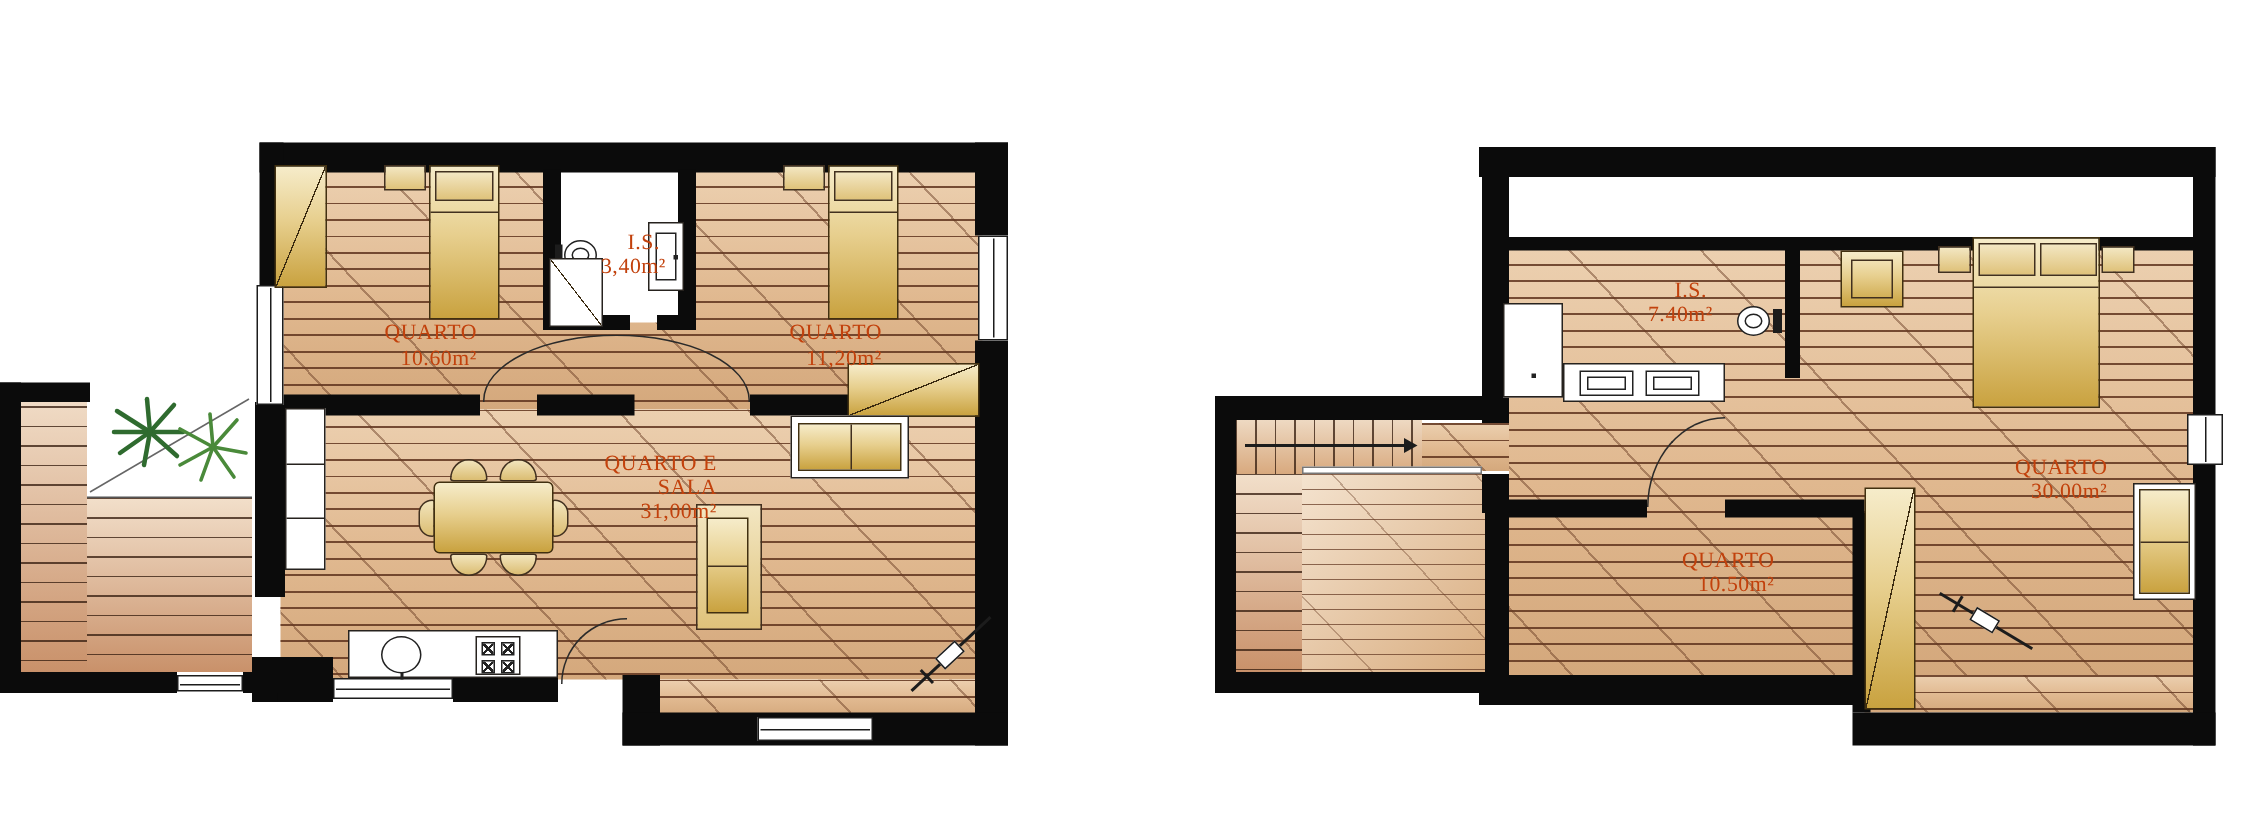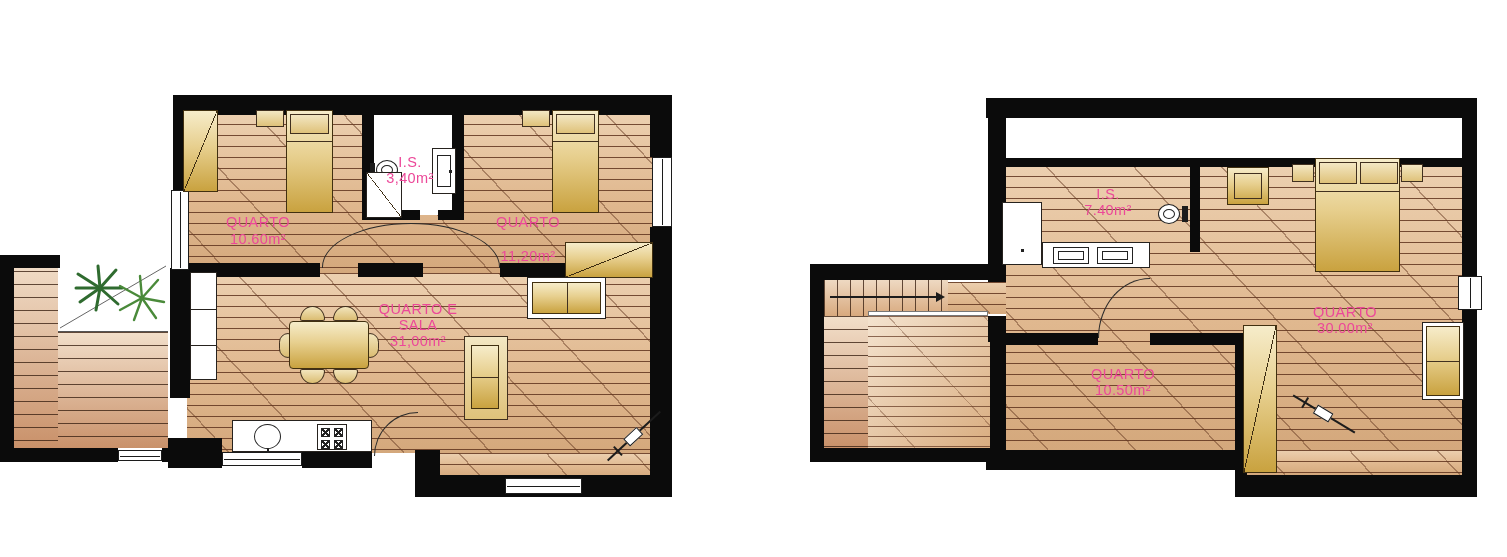--- a/index.html
+++ b/index.html
@@ -38,22 +38,22 @@
     background:linear-gradient(to top right,transparent 49.3%,#3a2a10 49.3%,#3a2a10 50.7%,transparent 50.7%);}
   .white-box{background:#fff;border:1px solid #26221e;z-index:4;}
   .win{background:#fff;border:1px solid #1c1c1c;z-index:4;}
   .win::after{content:"";position:absolute;left:1px;right:1px;top:50%;height:1px;background:#1c1c1c;}
   .win-v{background:#fff;border:1px solid #1c1c1c;z-index:4;}
   .win-v::after{content:"";position:absolute;top:1px;bottom:1px;left:50%;width:1px;background:#1c1c1c;}
   .arc-tl{border-top:1.6px solid #2a2a2a;border-left:1.6px solid #2a2a2a;
           border-top-left-radius:100% 100%;z-index:2;}
   .arch-wrap{overflow:hidden;z-index:2;}
   .arch{position:absolute;left:0;top:0;border:1.6px solid #2a2a2a;border-radius:50%;}
-  .lbl{position:absolute;font-size:14.5px;line-height:1.1;color:#ec4899;text-align:center;
-       letter-spacing:.4px;z-index:5;white-space:nowrap;}
+  .lbl{position:absolute;font-size:14.5px;line-height:1.1;color:#c2410c;text-align:right;
+       letter-spacing:.4px;z-index:5;white-space:nowrap;font-family:Liberation Serif, serif;}
   .toilet{background:#fff;border:1.4px solid #222;border-radius:50%;z-index:4;}
   .toilet::after{content:"";position:absolute;inset:4px;border:1px solid #222;border-radius:50%;}
   .rsink{background:#fff;border:1.4px solid #222;border-radius:50%;z-index:4;}
   .chair{background:linear-gradient(180deg,#f2e5bd,#dbbd72);border:1px solid #41301f;z-index:4;}
   .burner{width:9px;height:9px;border:1px solid #222;box-sizing:border-box;background:
     linear-gradient(45deg,transparent 42%,#222 42%,#222 58%,transparent 58%),
     linear-gradient(135deg,transparent 42%,#222 42%,#222 58%,transparent 58%);}
   .line{background:#1c1c1c;z-index:4;}
   .decor{z-index:4;}
   .decor .shaft{position:absolute;left:0;top:5px;width:100%;height:2px;background:#1c1c1c;}
@@ -188,21 +188,21 @@
       <div class="shaft"></div>
         <div class="dbox"></div>
         <div class="tick" style="left:18%;"></div>
     </div>
 
     <div class="lbl" style="left:198px;top:215px;width:120px;">QUARTO</div>
     <div class="lbl" style="left:198px;top:232px;width:120px;">10.60m²</div>
     <div class="lbl" style="left:380px;top:155px;width:60px;">I.S.</div>
     <div class="lbl" style="left:376px;top:171px;width:68px;">3,40m²</div>
     <div class="lbl" style="left:468px;top:215px;width:120px;">QUARTO</div>
-    <div class="lbl" style="left:468px;top:232px;width:120px;margin-top:17px;">11,20m²</div>
+    <div class="lbl" style="left:468px;top:232px;width:120px;">11,20m²</div>
     <div class="lbl" style="left:358px;top:302px;width:120px;">QUARTO E</div>
     <div class="lbl" style="left:358px;top:318px;width:120px;">SALA</div>
     <div class="lbl" style="left:358px;top:334px;width:120px;">31,00m²</div>
   </section>
 
   <section class="sec">
 
     <div class="abs wood" style="left:1006px;top:165px;width:456px;height:285px;"></div>
     <div class="abs wood" style="left:1243px;top:450px;width:219px;height:25px;"></div>
     <div class="abs wood" style="left:948px;top:282px;width:58px;height:32px;"></div>

